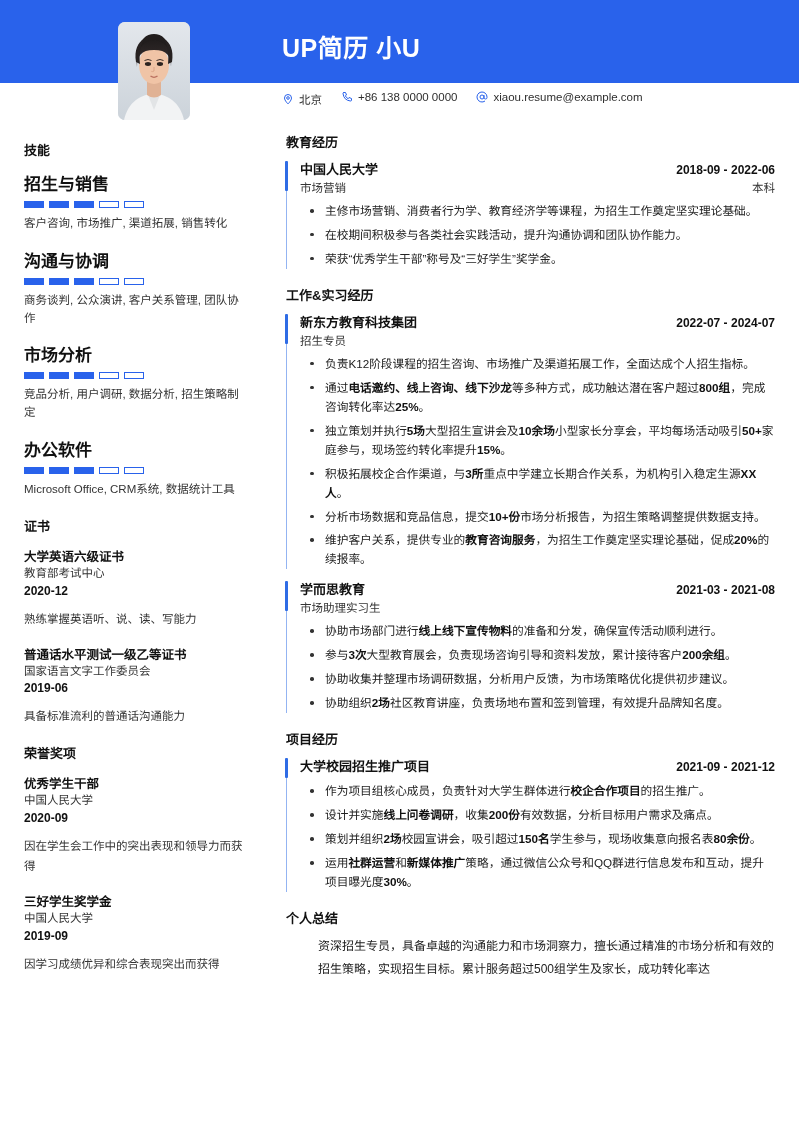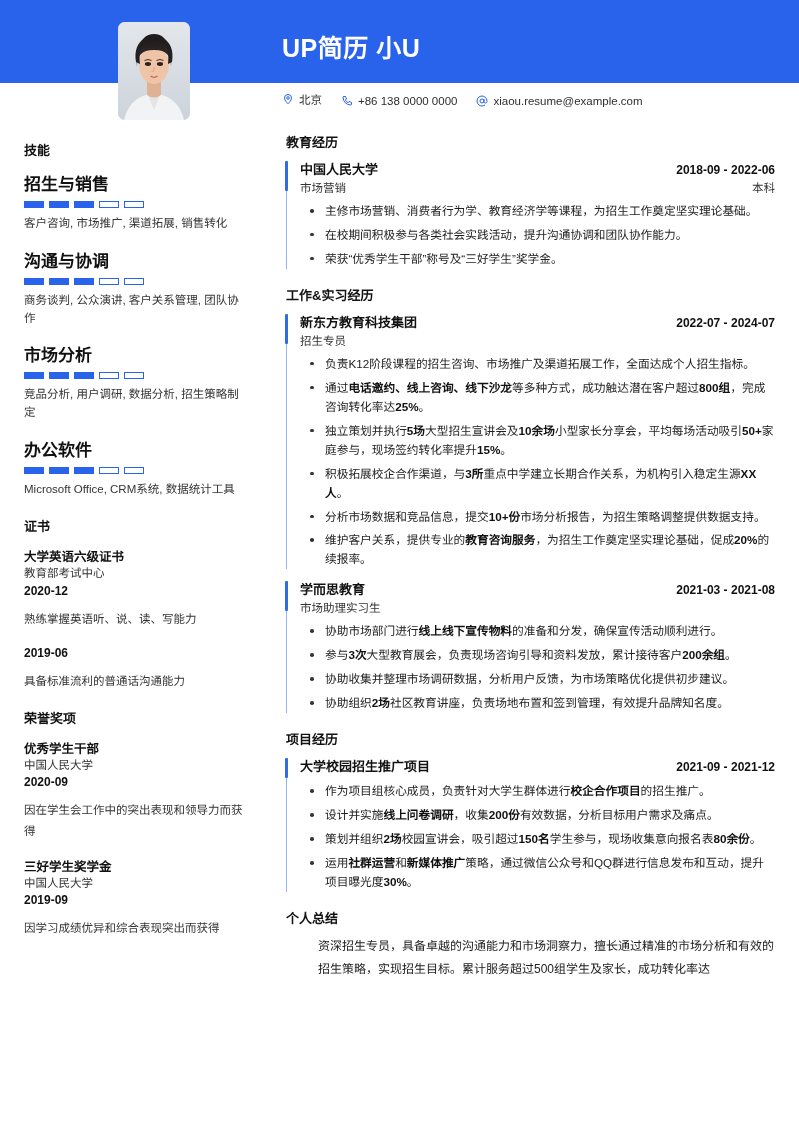--- a/index.html
+++ b/index.html
@@ -52,21 +52,21 @@
     letter-spacing: .5px;
     z-index: 3;
   }
 
   
   .contact-row {
     position: absolute;
     top: 91px;
     left: 282px;
     display: flex;
-    align-items: flex-end;
+    align-items: flex-start;
     gap: 19px;
     font-size: 11.5px;
     color: #2e2e2e;
   }
   .contact-item { display: flex; align-items: center; gap: 5px; white-space: nowrap; }
   .contact-item .ic { display: inline-flex; width: 12px; height: 12px; color: #2962eb; }
   .contact-item .ic svg { width: 12px; height: 12px; display: block; }
 
   
   .body-wrap {
@@ -332,20 +332,22 @@
       <div class="side-block">
         <div class="side-h">证书</div>
         <div id="certs-list">
             <div class="cert">
               <div class="cert-title">大学英语六级证书</div>
               <div class="cert-org">教育部考试中心</div>
               <div class="cert-date">2020-12</div>
               <div class="cert-desc">熟练掌握英语听、说、读、写能力</div>
             </div>
             <div class="cert">
+              <div class="cert-title">普通话水平测试一级乙等证书</div>
+              <div class="cert-org">国家语言文字工作委员会</div>
               <div class="cert-date">2019-06</div>
               <div class="cert-desc">具备标准流利的普通话沟通能力</div>
             </div>
           </div>
       </div>
 
       <div class="side-block">
         <div class="side-h">荣誉奖项</div>
         <div id="awards-list">
             <div class="cert">

